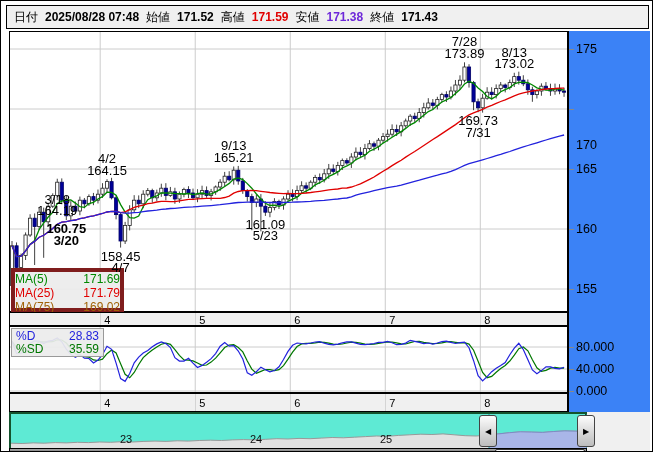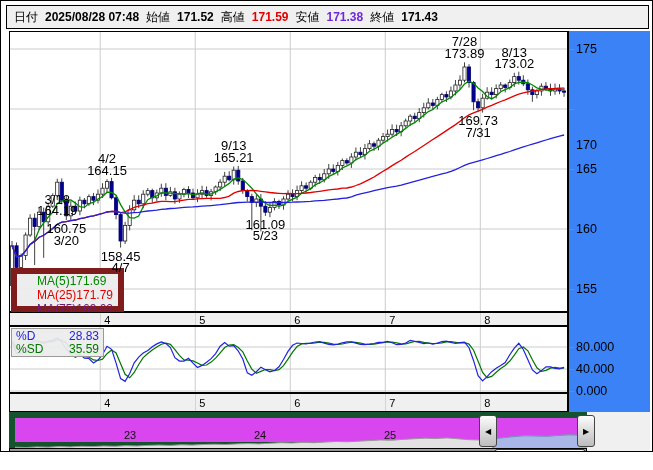--- a/index.html
+++ b/index.html
@@ -10,39 +10,39 @@
   #header{left:5px;top:4px;width:643px;height:24px;background:#f0f0f0;
     border:1px solid #000;display:flex;align-items:center;gap:7px;
     padding:0 7px;white-space:nowrap;}
   .hlbl{font-size:12px;color:#000;}
   .hval{font-size:12px;font-weight:bold;color:#000;}
   .red{color:#e00000;} .green{color:#6d28d9;}
   #mainPanel{left:8px;top:30px;width:559px;height:281px;background:#fff;border:1px solid #000;}
   #strip1{left:8px;top:311px;width:559px;height:14px;background:#f0f0f0;border:1px solid #000;}
   #stochPanel{left:8px;top:325px;width:559px;height:67px;background:#fff;border:1px solid #000;}
   #strip2{left:8px;top:392px;width:559px;height:19px;background:#f0f0f0;border:1px solid #000;}
-  #navPanel{left:8px;top:411px;width:578px;height:36px;background:#d946ef;border:6px solid #14532d;}
+  #navPanel{left:8px;top:411px;width:578px;height:36px;background:#5eead4;border:2px solid #14532d;}
   #scrollbar{left:8px;top:447px;width:578px;height:16px;border:1px solid #000;
     background:linear-gradient(180deg,#a8a8a8 0%,#5a5a5a 35%,#111 100%);}
   #sbThumb{left:485px;top:0px;width:90px;height:14px;border:1px solid #333;border-radius:2px;
     background:linear-gradient(180deg,#fff 0%,#ddd 45%,#b0b0b0 100%);}
   #corner{left:586px;top:411px;width:63px;height:52px;background:#f0f0f0;
     border-bottom:1px solid #000;}
   #rightCol{left:567px;top:30px;width:82px;height:381px;background:#3b82f6;
     border-left:1px solid #000;}
   .ytick{position:absolute;left:7px;font-size:12.5px;color:#000;}
   .ytickmark{position:absolute;left:0;width:5px;height:1px;background:#888;}
   .mlabel{position:absolute;top:1px;font-size:11px;color:#000;}
   #maLegend{left:1px;top:236px;width:113px;height:44px;background:rgba(236,236,236,.93);
-    border:6px solid #7f1d1d;font-size:12px;padding:1px 20px;}
+    border:4px solid #7f1d1d;font-size:12px;padding:1px 0;}
   .maRow{display:flex;justify-content:space-between;line-height:13.8px;}
   #stoLegend{left:1px;top:1px;width:93px;height:29px;background:rgba(236,236,236,.93);
     border:1px solid #999;font-size:12px;padding:1px 4px;}
   .stoRow{display:flex;justify-content:space-between;line-height:13px;}
-  .c-ma5{color:#008800;} .c-ma25{color:#e00000;} .c-ma75{color:#701a75;}
+  .c-ma5{color:#008800;} .c-ma25{color:#e00000;} .c-ma75{color:#a16207;}
   .c-d{color:#2222dd;} .c-sd{color:#007700;}
   .ann{position:absolute;width:90px;text-align:center;font-size:13px;line-height:11.5px;color:#000;}
   .yr{position:absolute;bottom:1px;font-size:11px;color:#111;}
   .navHandle{position:absolute;width:16px;height:30px;top:414px;z-index:5;
     background:linear-gradient(180deg,#fdfdfd 0%,#d8d8d8 55%,#bdbdbd 100%);
     border:1px solid #444;border-radius:3px;display:flex;align-items:center;
     justify-content:center;font-size:8px;color:#000;}
   svg{display:block;}
 </style>
 </head>
@@ -373,21 +373,21 @@
         <div>165.21</div>
       </div>
       <div class="ann" style="left: 409.5px; top: 4.32px;">
         <div>7/28</div>
         <div>173.89</div>
       </div>
       <div class="ann" style="left: 459.275px; top: 14.76px;">
         <div>8/13</div>
         <div>173.02</div>
       </div>
-      <div class="ann" style="left: 11.3px; top: 191px;">
+      <div class="ann" style="left: 11.3px; top: 191px; font-weight: bold;">
         <div>160.75</div>
         <div>3/20</div>
       </div>
       <div class="ann" style="left: 65.6px; top: 218.6px;">
         <div>158.45</div>
         <div>4/7</div>
       </div>
       <div class="ann" style="left: 210.4px; top: 186.92px;">
         <div>161.09</div>
         <div>5/23</div>

